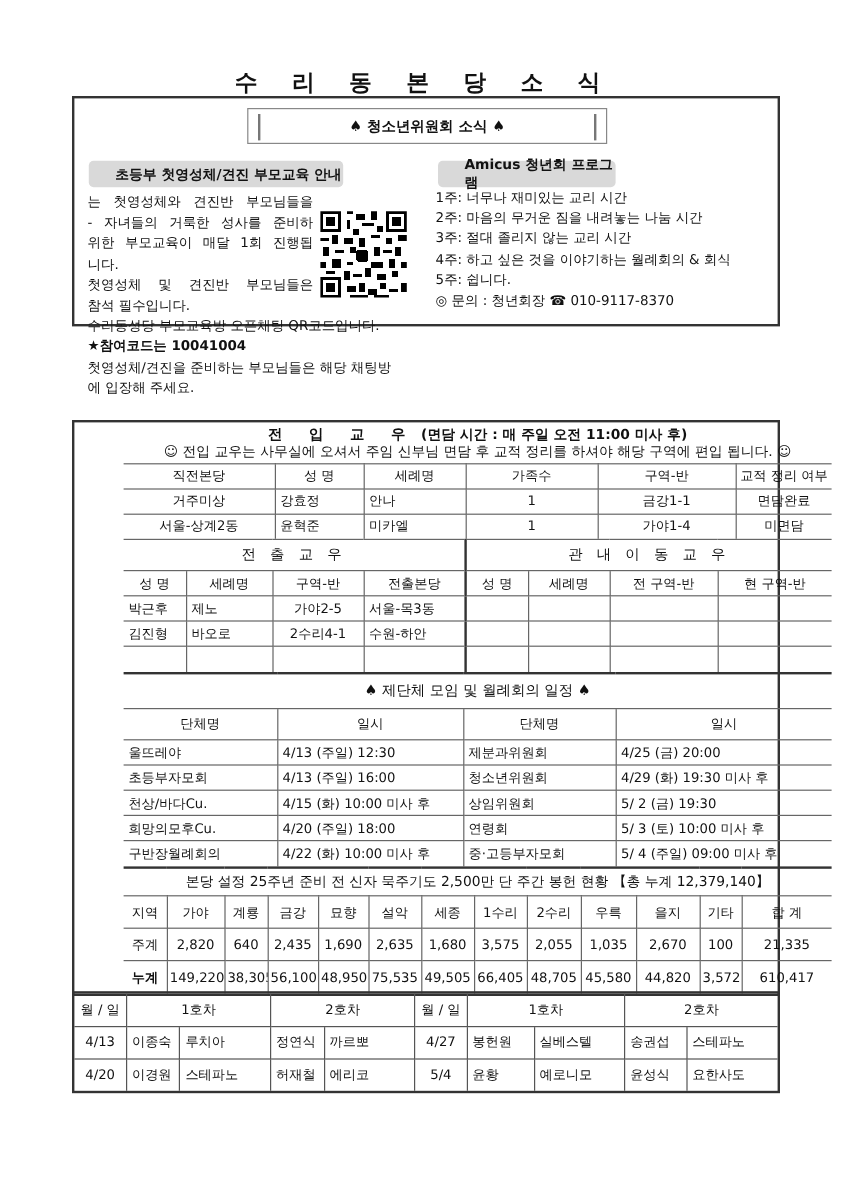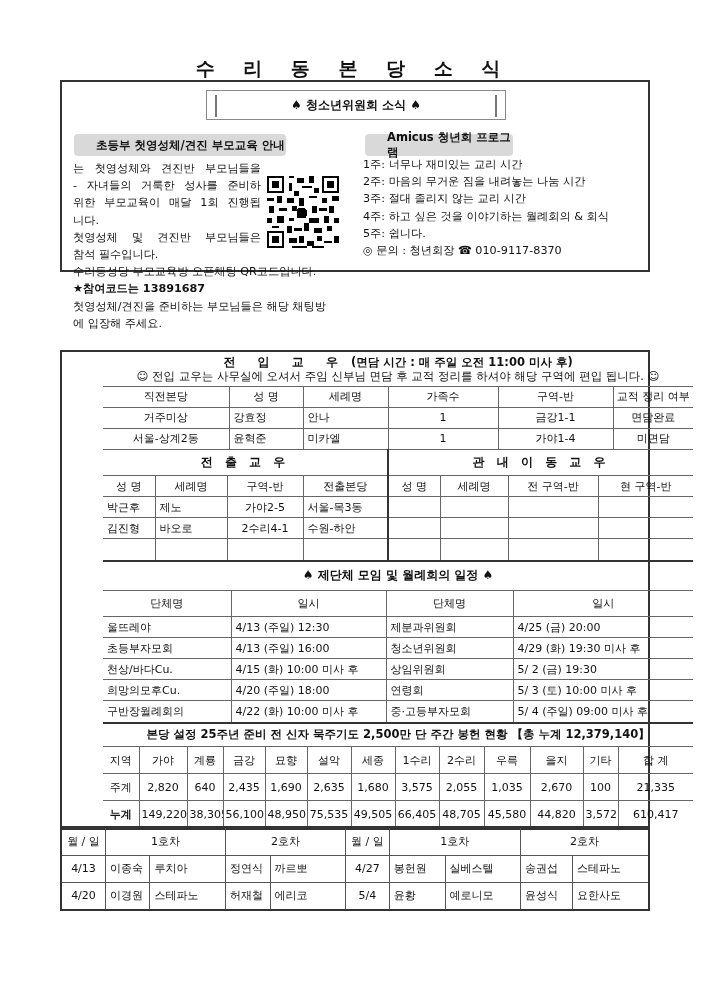--- a/index.html
+++ b/index.html
@@ -30,21 +30,21 @@
   th { font-weight: normal; }
   .spread { text-align: justify; text-align-last: justify; padding: 0 4px; }
   .left-al { text-align: left; padding-left: 4px; }
 
   .main-box { position: absolute; left: 60px; top: 350px; width: 590px; border: 2px solid #333; padding-left: 41px; }
   .main-box table td, .main-box table th { border-color: #666; }
   .main-box > table { border-style: hidden; }
 
   .title-cell { font-size: 11.5px; line-height: 14px; height: 34px; }
   .title-cell b { letter-spacing: 9px; font-size: 12px; }
-  .band { height: 26px; font-size: 12px; font-weight: bold; }
+  .band { height: 26px; font-size: 12px; font-weight: normal; }
   .band-wide { letter-spacing: 4px; }
 
   .car-section { position: absolute; left: 60px; top: 826px; width: 590px; border: 2px solid #333; }
   .car-section > table { border-style: hidden; }
   .car-section td, .car-section th { height: 27px; }
 </style>
 </head>
 <body>
 
 <div class="page-title">수 리 동 본 당 소 식</div>
@@ -56,21 +56,21 @@
   <div class="section-tag tag-right">Amicus 청년회 프로그램</div>
 
   <div class="left-text">
     <div class="line narrow">는 첫영성체와 견진반 부모님들을</div>
     <div class="line narrow">- 자녀들의 거룩한 성사를 준비하</div>
     <div class="line narrow">위한 부모교육이 매달 1회 진행됩</div>
     <div class="line">니다.</div>
     <div class="line narrow">첫영성체 및 견진반 부모님들은</div>
     <div class="line">참석 필수입니다.</div>
     <div class="line">수리동성당 부모교육방 오픈채팅 QR코드입니다.</div>
-    <div class="line bold">★참여코드는 13891687</div>
+    <div class="line bold">★참여코드는 10041004</div>
     <div class="line">첫영성체/견진을 준비하는 부모님들은 해당 채팅방</div>
     <div class="line">에 입장해 주세요.</div>
   </div>
 
   <svg class="qr" viewBox="0 0 29 29" shape-rendering="crispEdges">
     <rect width="29" height="29" fill="#fff"></rect>
     <g fill="#000">
       <rect x="0" y="0" width="7" height="7"></rect>
         <rect x="1" y="1" width="5" height="5" fill="#fff"></rect>
         <rect x="2" y="2" width="3" height="3"></rect>

